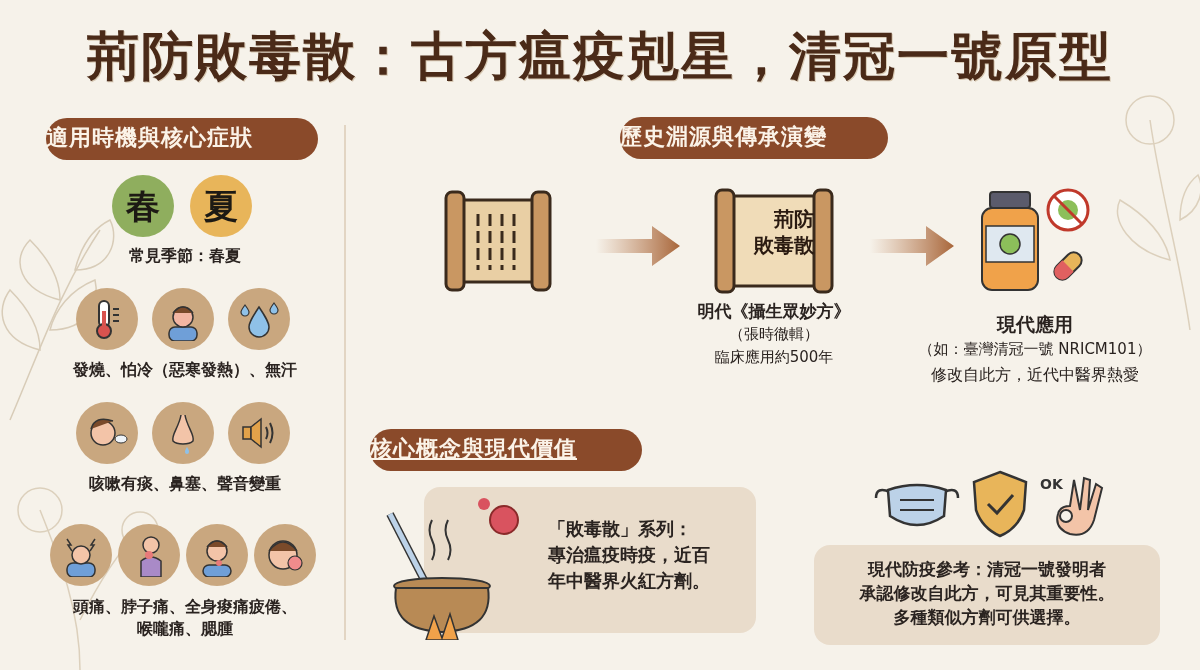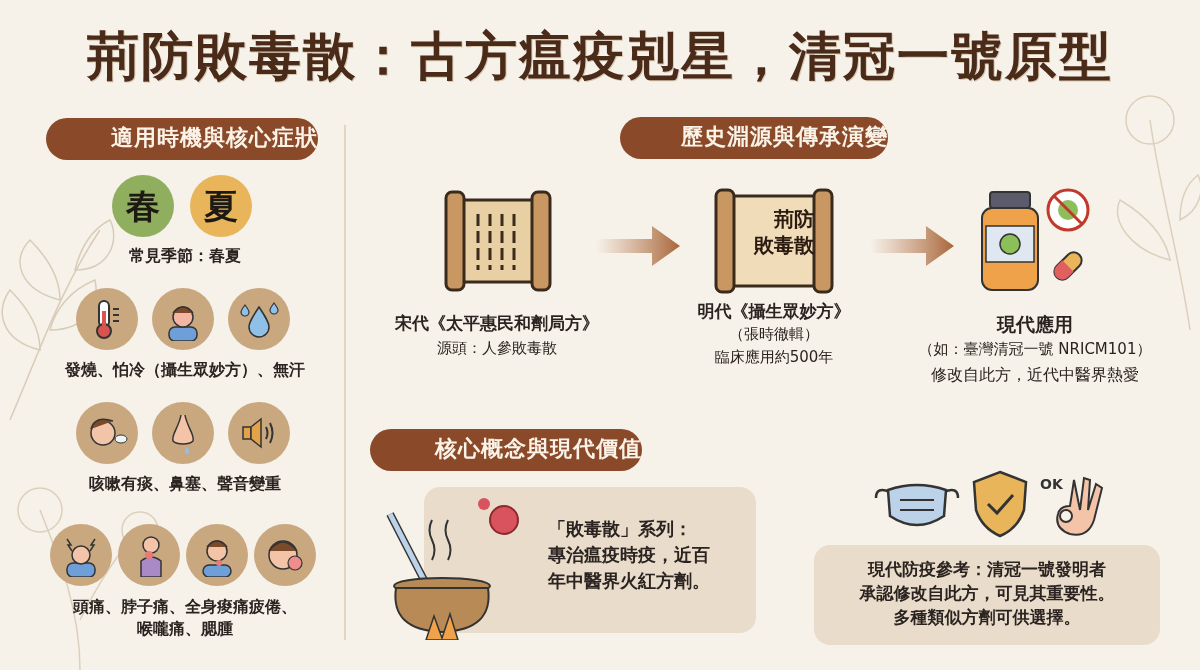--- a/index.html
+++ b/index.html
@@ -13,21 +13,21 @@
   .page { position: absolute; inset: 0; }
 
   .title {
     position: absolute; left: 0; top: 22px; width: 1200px; text-align: center;
     font-size: 52px; font-weight: bold; color: #4a2a18; letter-spacing: 2px;
     text-shadow: 1px 1px 0 #d8c9b3;
   }
 
   .pill {
     position: absolute; background: #8a4a2a; color: #fbf3e8;
-    font-weight: bold; border-radius: 22px; text-align: right;
+    font-weight: bold; border-radius: 22px; text-align: left;
     font-size: 22px; line-height: 40px; height: 42px; letter-spacing: 1px;
   }
 
   .divider { position: absolute; left: 344px; top: 125px; width: 2px; height: 515px; background: #e2d5c3; }
 
   
   .season { position: absolute; width: 62px; height: 62px; border-radius: 50%;
     font-size: 34px; font-weight: bold; color: #1d1a14; text-align: center; line-height: 62px; }
   .caption { position: absolute; text-align: center; font-weight: bold; font-size: 16px; color: #2a2320; }
   .icon-circle { position: absolute; width: 62px; height: 62px; border-radius: 50%; background: #c9a77f;
@@ -101,21 +101,21 @@
         <path d="M12 16 Q22 4 32 16" fill="#7a4a2a" stroke="#333" stroke-width="1.5"></path>
       </svg>
   </div>
   <div class="icon-circle" style="left:228px;top:288px;">
     <svg viewBox="0 0 44 44">
         <path d="M22 10 C30 22 32 26 32 30 A10 10 0 0 1 12 30 C12 26 14 22 22 10 Z" fill="#8fc1e8" stroke="#333" stroke-width="1.5"></path>
         <path d="M8 8 C11 12 12 14 12 15 A4 4 0 0 1 4 15 C4 14 5 12 8 8 Z" fill="#8fc1e8" stroke="#333" stroke-width="1.2"></path>
         <path d="M37 6 C40 10 41 12 41 13 A4 4 0 0 1 33 13 C33 12 34 10 37 6 Z" fill="#8fc1e8" stroke="#333" stroke-width="1.2"></path>
       </svg>
   </div>
-  <div class="caption" style="left:30px;top:360px;width:310px;">發燒、怕冷（攝生眾妙方）、無汗</div>
+  <div class="caption" style="left:30px;top:360px;width:310px;">發燒、怕冷（惡寒發熱）、無汗</div>
 
   <div class="icon-circle" style="left:76px;top:402px;">
     <svg viewBox="0 0 44 44">
         <circle cx="18" cy="22" r="12" fill="#f3c4a8" stroke="#333" stroke-width="1.5"></circle>
         <path d="M6 18 Q10 4 28 10" fill="#7a4a2a" stroke="#333" stroke-width="1.5"></path>
         <ellipse cx="36" cy="28" rx="6" ry="4" fill="#eef3f8" stroke="#333" stroke-width="1"></ellipse>
       </svg>
   </div>
   <div class="icon-circle" style="left:152px;top:402px;">
     <svg viewBox="0 0 44 44">
@@ -176,24 +176,20 @@
     <rect x="18" y="14" width="80" height="82" fill="#e9cfa4" stroke="#3a2a1c" stroke-width="3"></rect>
     <rect x="6" y="6" width="18" height="98" rx="6" fill="#c99762" stroke="#3a2a1c" stroke-width="3"></rect>
     <rect x="92" y="6" width="18" height="98" rx="6" fill="#c99762" stroke="#3a2a1c" stroke-width="3"></rect>
     <g stroke="#3a2a1c" stroke-width="3" stroke-dasharray="12 5">
         <line x1="38" y1="28" x2="38" y2="84"></line>
         <line x1="50" y1="28" x2="50" y2="84"></line>
         <line x1="62" y1="28" x2="62" y2="84"></line>
         <line x1="74" y1="28" x2="74" y2="84"></line>
       </g>
   </svg>
-  <div class="hist-label" style="left:362px;top:312px;width:270px;">
-    <div class="l1">宋代《太平惠民和劑局方》</div>
-    <div class="l2">源頭：人參敗毒散</div>
-  </div>
 
   <svg class="arrow" style="left:596px;top:226px" width="84" height="40">
     <defs>
         <linearGradient id="ag" x1="0" x2="1">
           <stop offset="0" stop-color="#b87a50" stop-opacity="0"></stop>
           <stop offset="1" stop-color="#a8663a"></stop>
         </linearGradient>
       </defs>
     <path d="M0 13 L56 13 L56 0 L84 20 L56 40 L56 27 L0 27 Z" fill="url(#ag)"></path>
   </svg>
@@ -231,21 +227,21 @@
         <rect x="76" y="72" width="32" height="16" rx="8" fill="#e8b55a" stroke="#333" stroke-width="2"></rect>
         <path d="M84 72 A8 8 0 0 0 84 88 L92 88 L92 72 Z" fill="#e06060"></path>
       </g>
   </svg>
   <div class="hist-label" style="left:880px;top:312px;width:310px;">
     <div class="l1" style="font-size:19px">現代應用</div>
     <div class="l2" style="margin-top:2px">（如：臺灣清冠一號 NRICM101）</div>
     <div class="l2" style="margin-top:6px;font-size:16px">修改自此方，近代中醫界熱愛</div>
   </div>
 
-  <div class="pill" style="left:370px;top:429px;width:272px;">核心概念與現代價值</div>
+  <div class="pill" style="left:370px;top:429px;width:272px;text-decoration:underline;">核心概念與現代價值</div>
 
   <div class="box" style="left:424px;top:487px;width:332px;height:146px;"></div>
   <svg style="position:absolute;left:372px;top:490px" width="150" height="150" viewBox="0 0 150 150">
     <line x1="18" y1="24" x2="52" y2="90" stroke="#333" stroke-width="8"></line>
     <line x1="18" y1="24" x2="52" y2="90" stroke="#bcd2e8" stroke-width="5"></line>
     <path d="M60 30 Q55 40 60 50 Q65 60 60 70" fill="none" stroke="#333" stroke-width="2"></path>
     <path d="M76 30 Q71 40 76 50 Q81 60 76 70" fill="none" stroke="#333" stroke-width="2"></path>
     <circle cx="132" cy="30" r="14" fill="#d9535f" stroke="#8a2a2a" stroke-width="2"></circle>
     <circle cx="112" cy="14" r="6" fill="#d9535f"></circle>
     <ellipse cx="70" cy="96" rx="48" ry="8" fill="#b88a55" stroke="#333" stroke-width="2"></ellipse>

